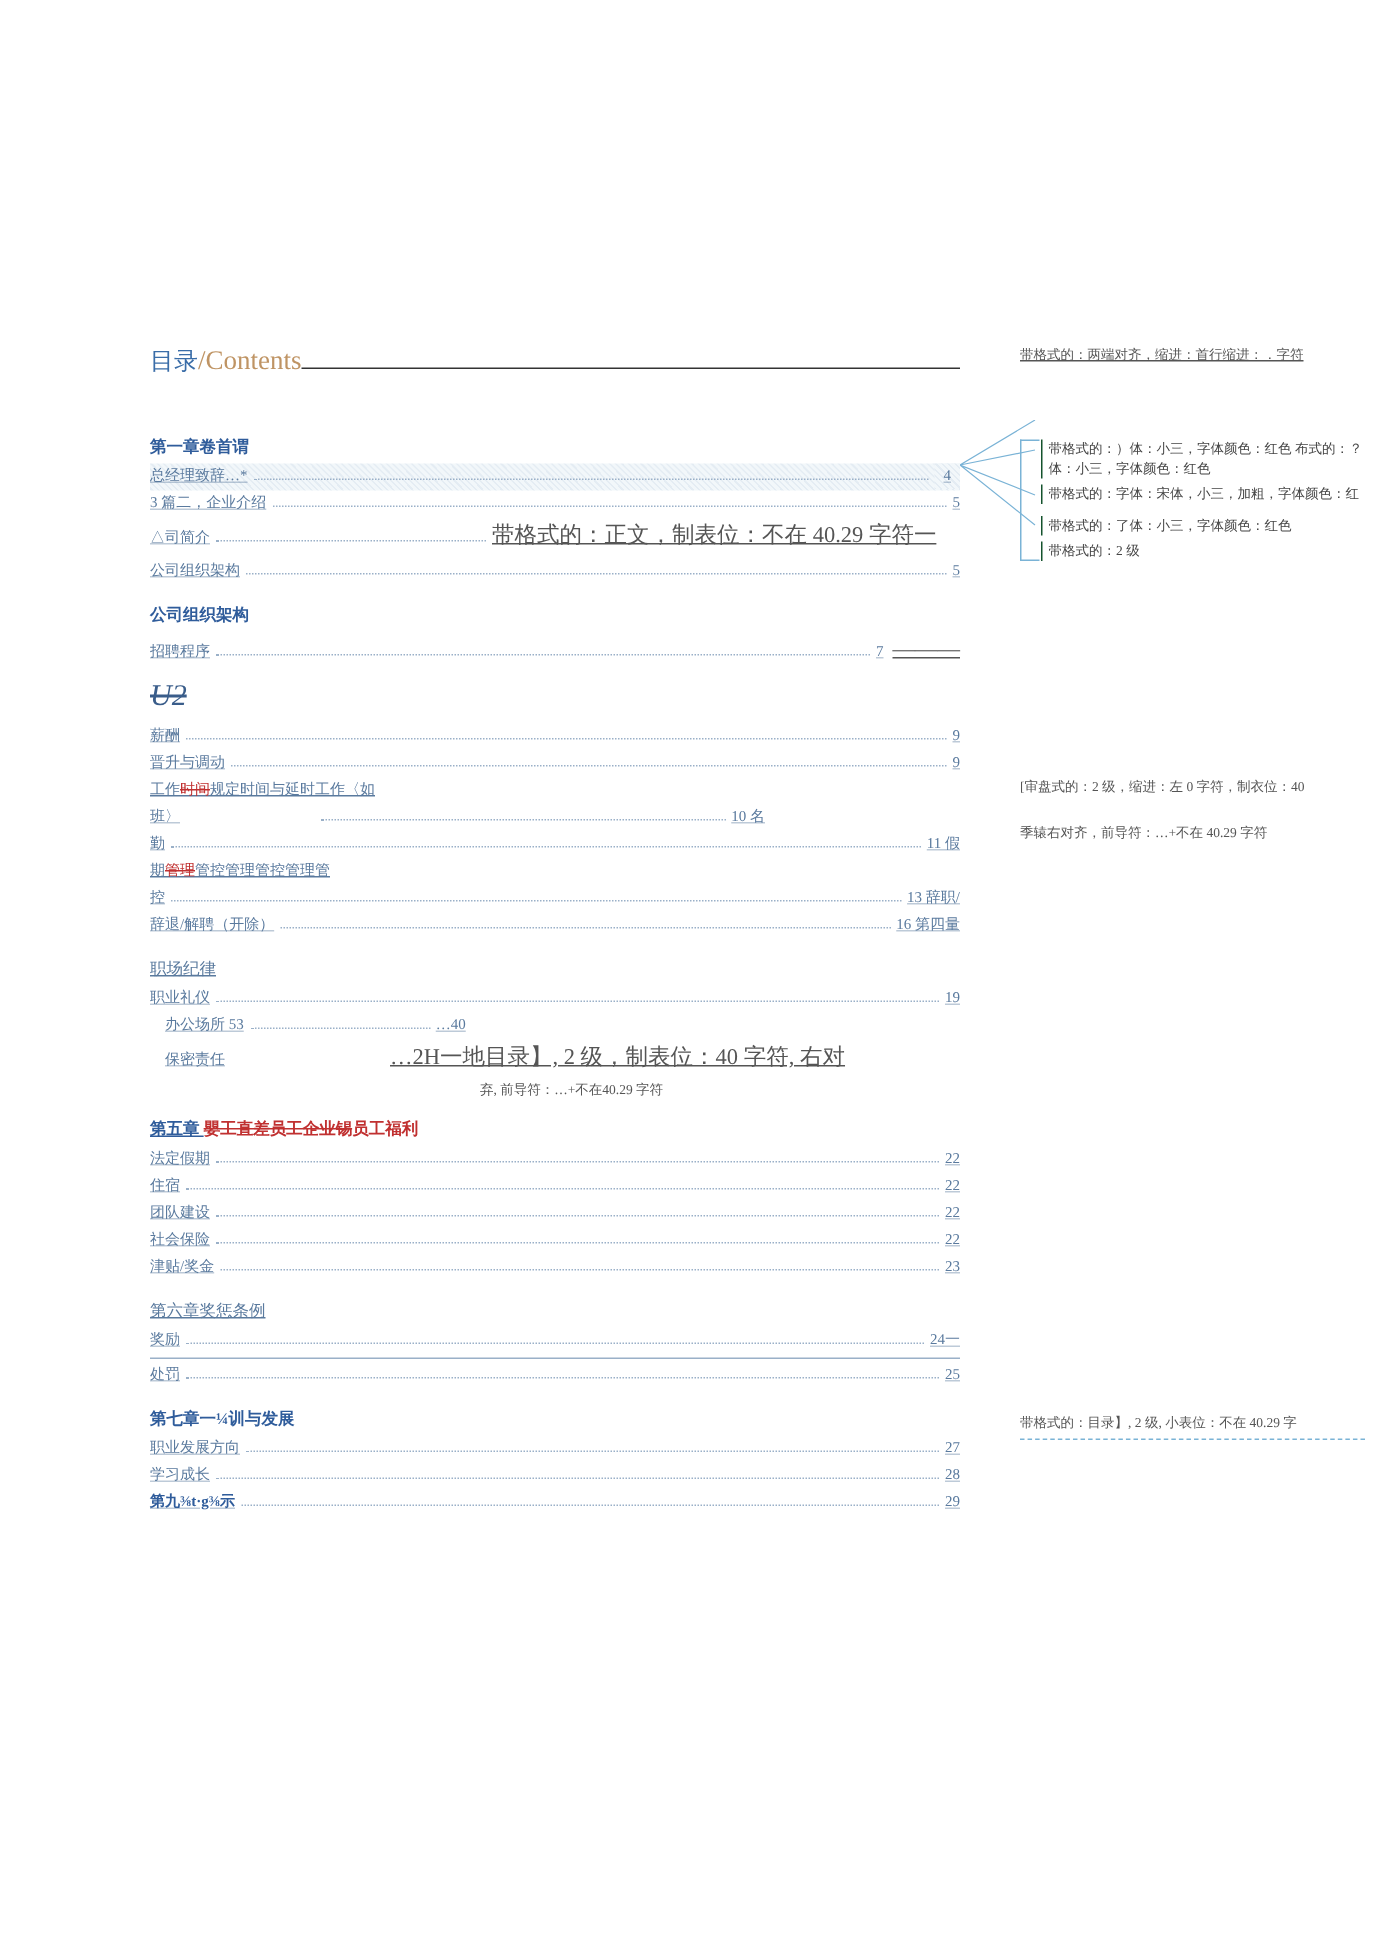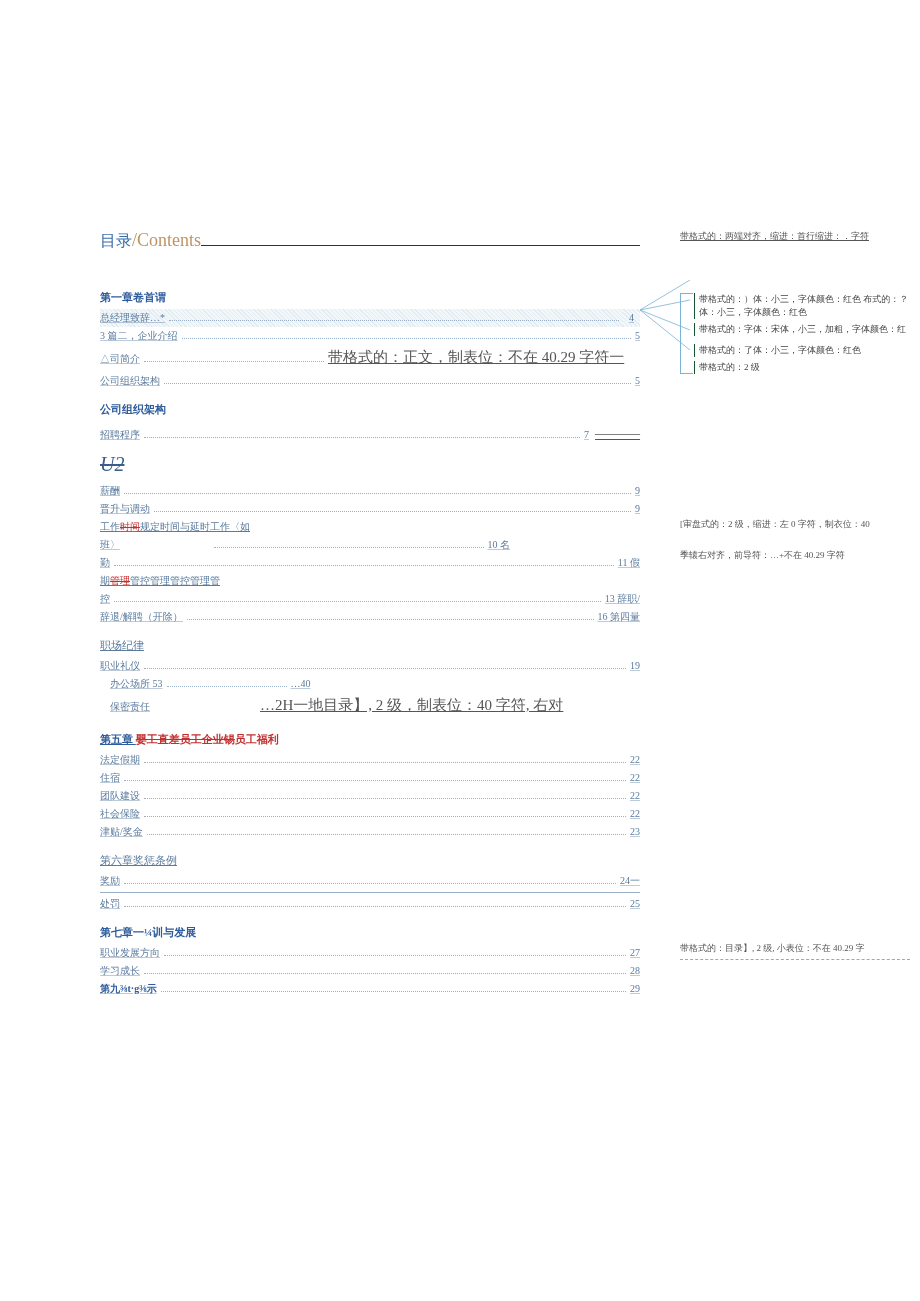--- a/index.html
+++ b/index.html
@@ -269,20 +269,21 @@
     <span class="label">办公场所 53</span>
       <span class="dots" style="max-width:120px"></span>
       <span class="pg">…40</span>
     <span style="flex:1"></span>
   </div>
   <div class="toc-line" style="padding-left:10px">
     <span class="label">保密责任</span>
     <span style="width:110px"></span>
     <span class="small-note">…2H一地目录】, 2 级，制表位：40 字符, 右对</span>
   </div>
+  <div class="toc-note">弃, 前导符：…+不在40.29 字符</div>
 
   <div class="chapter chapter-mix">
     <span style="text-decoration:underline">第五章 </span><span class="red">嬰工直差员工企业锡</span><span style="color:#c03030">员工福利</span>
   </div>
 
   <div class="toc-line">
     <span class="label">法定假期</span>
       <span class="dots"></span>
       <span class="pg">22</span>
   </div>

